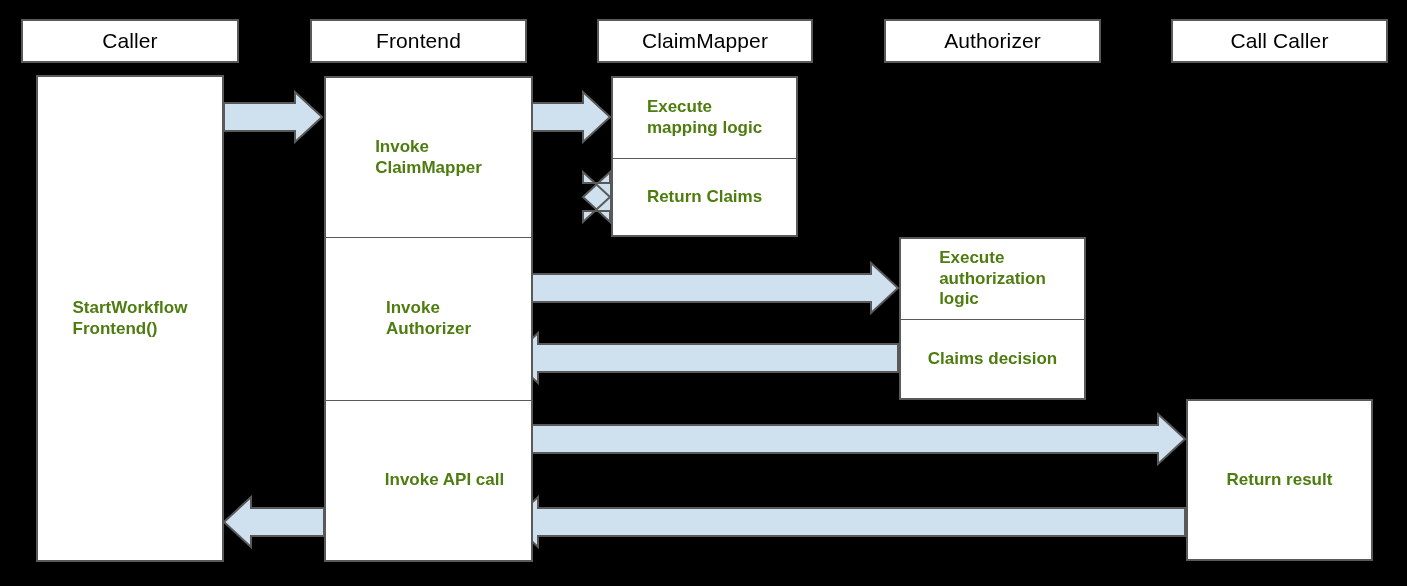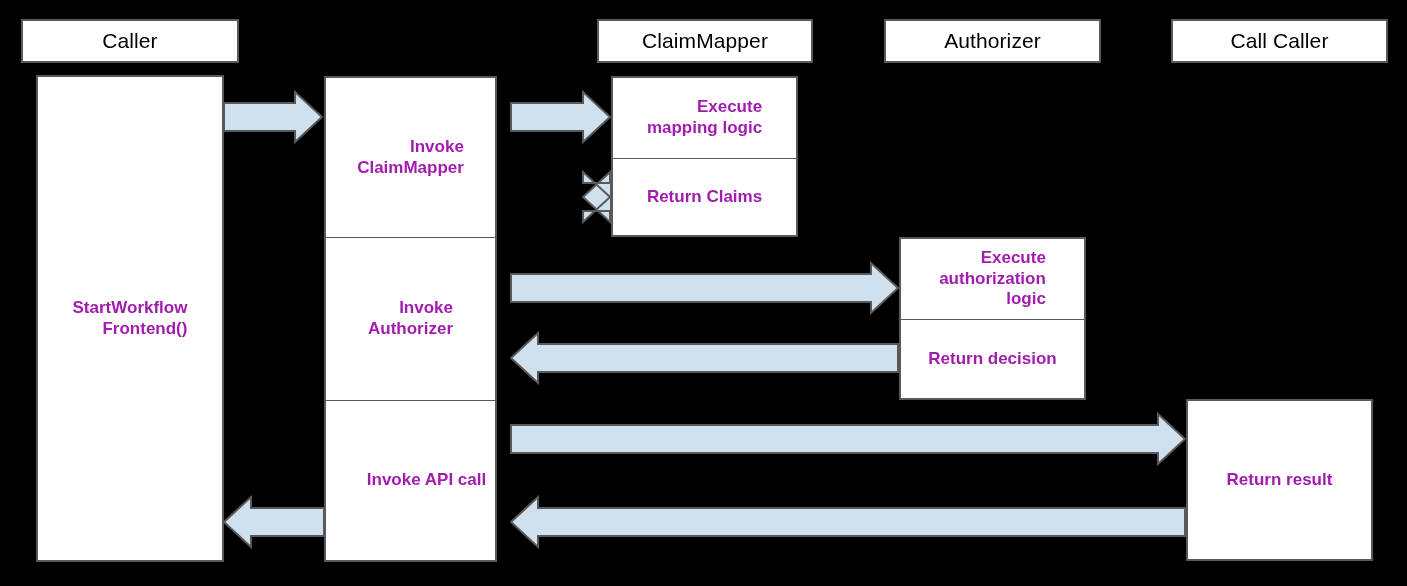--- a/index.html
+++ b/index.html
@@ -41,22 +41,22 @@
     box-sizing: border-box;
     display: flex;
     flex-direction: column;
   }
   .act-cell {
     background: #ffffff;
     box-sizing: border-box;
     display: flex;
     align-items: center;
     justify-content: center;
-    text-align: right;
-    color: #a21caf;
+    text-align: left;
+    color: #4d7c0f;
     font-size: 17px;
     font-weight: bold;
     line-height: 1.22;
     padding: 2px 6px;
     border-bottom: 1px solid #595959;
   }
   .act-cell:last-child {
     border-bottom: none;
   }
 
@@ -78,20 +78,23 @@
 </style>
 </head>
 <body>
 
 <div id="canvas">
 
   <div class="lifeline-head" style="left:21px; top:19px; width:218px; height:44px;">
     <span>Caller</span>
   </div>
 
+  <div class="lifeline-head" style="left:310px; top:19px; width:217px; height:44px;">
+    <span>Frontend</span>
+  </div>
 
   <div class="lifeline-head" style="left:597px; top:19px; width:216px; height:44px;">
     <span>ClaimMapper</span>
   </div>
 
   <div class="lifeline-head" style="left:884px; top:19px; width:217px; height:44px;">
     <span>Authorizer</span>
   </div>
 
   <div class="lifeline-head" style="left:1171px; top:19px; width:217px; height:44px;">
@@ -118,21 +121,21 @@
     <polygon class="arrow-shape" points="324,508 251,508 251,497 224,522 251,547 251,536 324,536"></polygon>
   </svg>
 
   <div class="act-group" style="left:36px; top:75px; width:188px; height:487px;">
     <div class="act-cell" style="flex:1 1 auto;">
       <span style="white-space:pre-line;">StartWorkflow
 Frontend()</span>
     </div>
   </div>
 
-  <div class="act-group" style="left:324px; top:76px; width:173px; height:486px;">
+  <div class="act-group" style="left:324px; top:76px; width:209px; height:486px;">
     <div class="act-cell" style="height:160px;">
       <span style="white-space:pre-line;">Invoke
 ClaimMapper</span>
     </div>
     <div class="act-cell" style="height:163px;">
       <span style="white-space:pre-line;">Invoke
 Authorizer</span>
     </div>
     <div class="act-cell" style="flex:1 1 auto;">
       <span style="white-space:pre-line;margin-left:32px;">Invoke API call</span>
@@ -149,21 +152,21 @@
     </div>
   </div>
 
   <div class="act-group" style="left:899px; top:237px; width:187px; height:163px;">
     <div class="act-cell" style="height:81px;">
       <span style="white-space:pre-line;">Execute
 authorization
 logic</span>
     </div>
     <div class="act-cell" style="flex:1 1 auto;">
-      <span style="white-space:pre-line;">Return decision</span>
+      <span style="white-space:pre-line;">Claims decision</span>
     </div>
   </div>
 
   <div class="act-group" style="left:1186px; top:399px; width:187px; height:162px;">
     <div class="act-cell" style="flex:1 1 auto;">
       <span style="white-space:pre-line;">Return result</span>
     </div>
   </div>
 
 </div>

